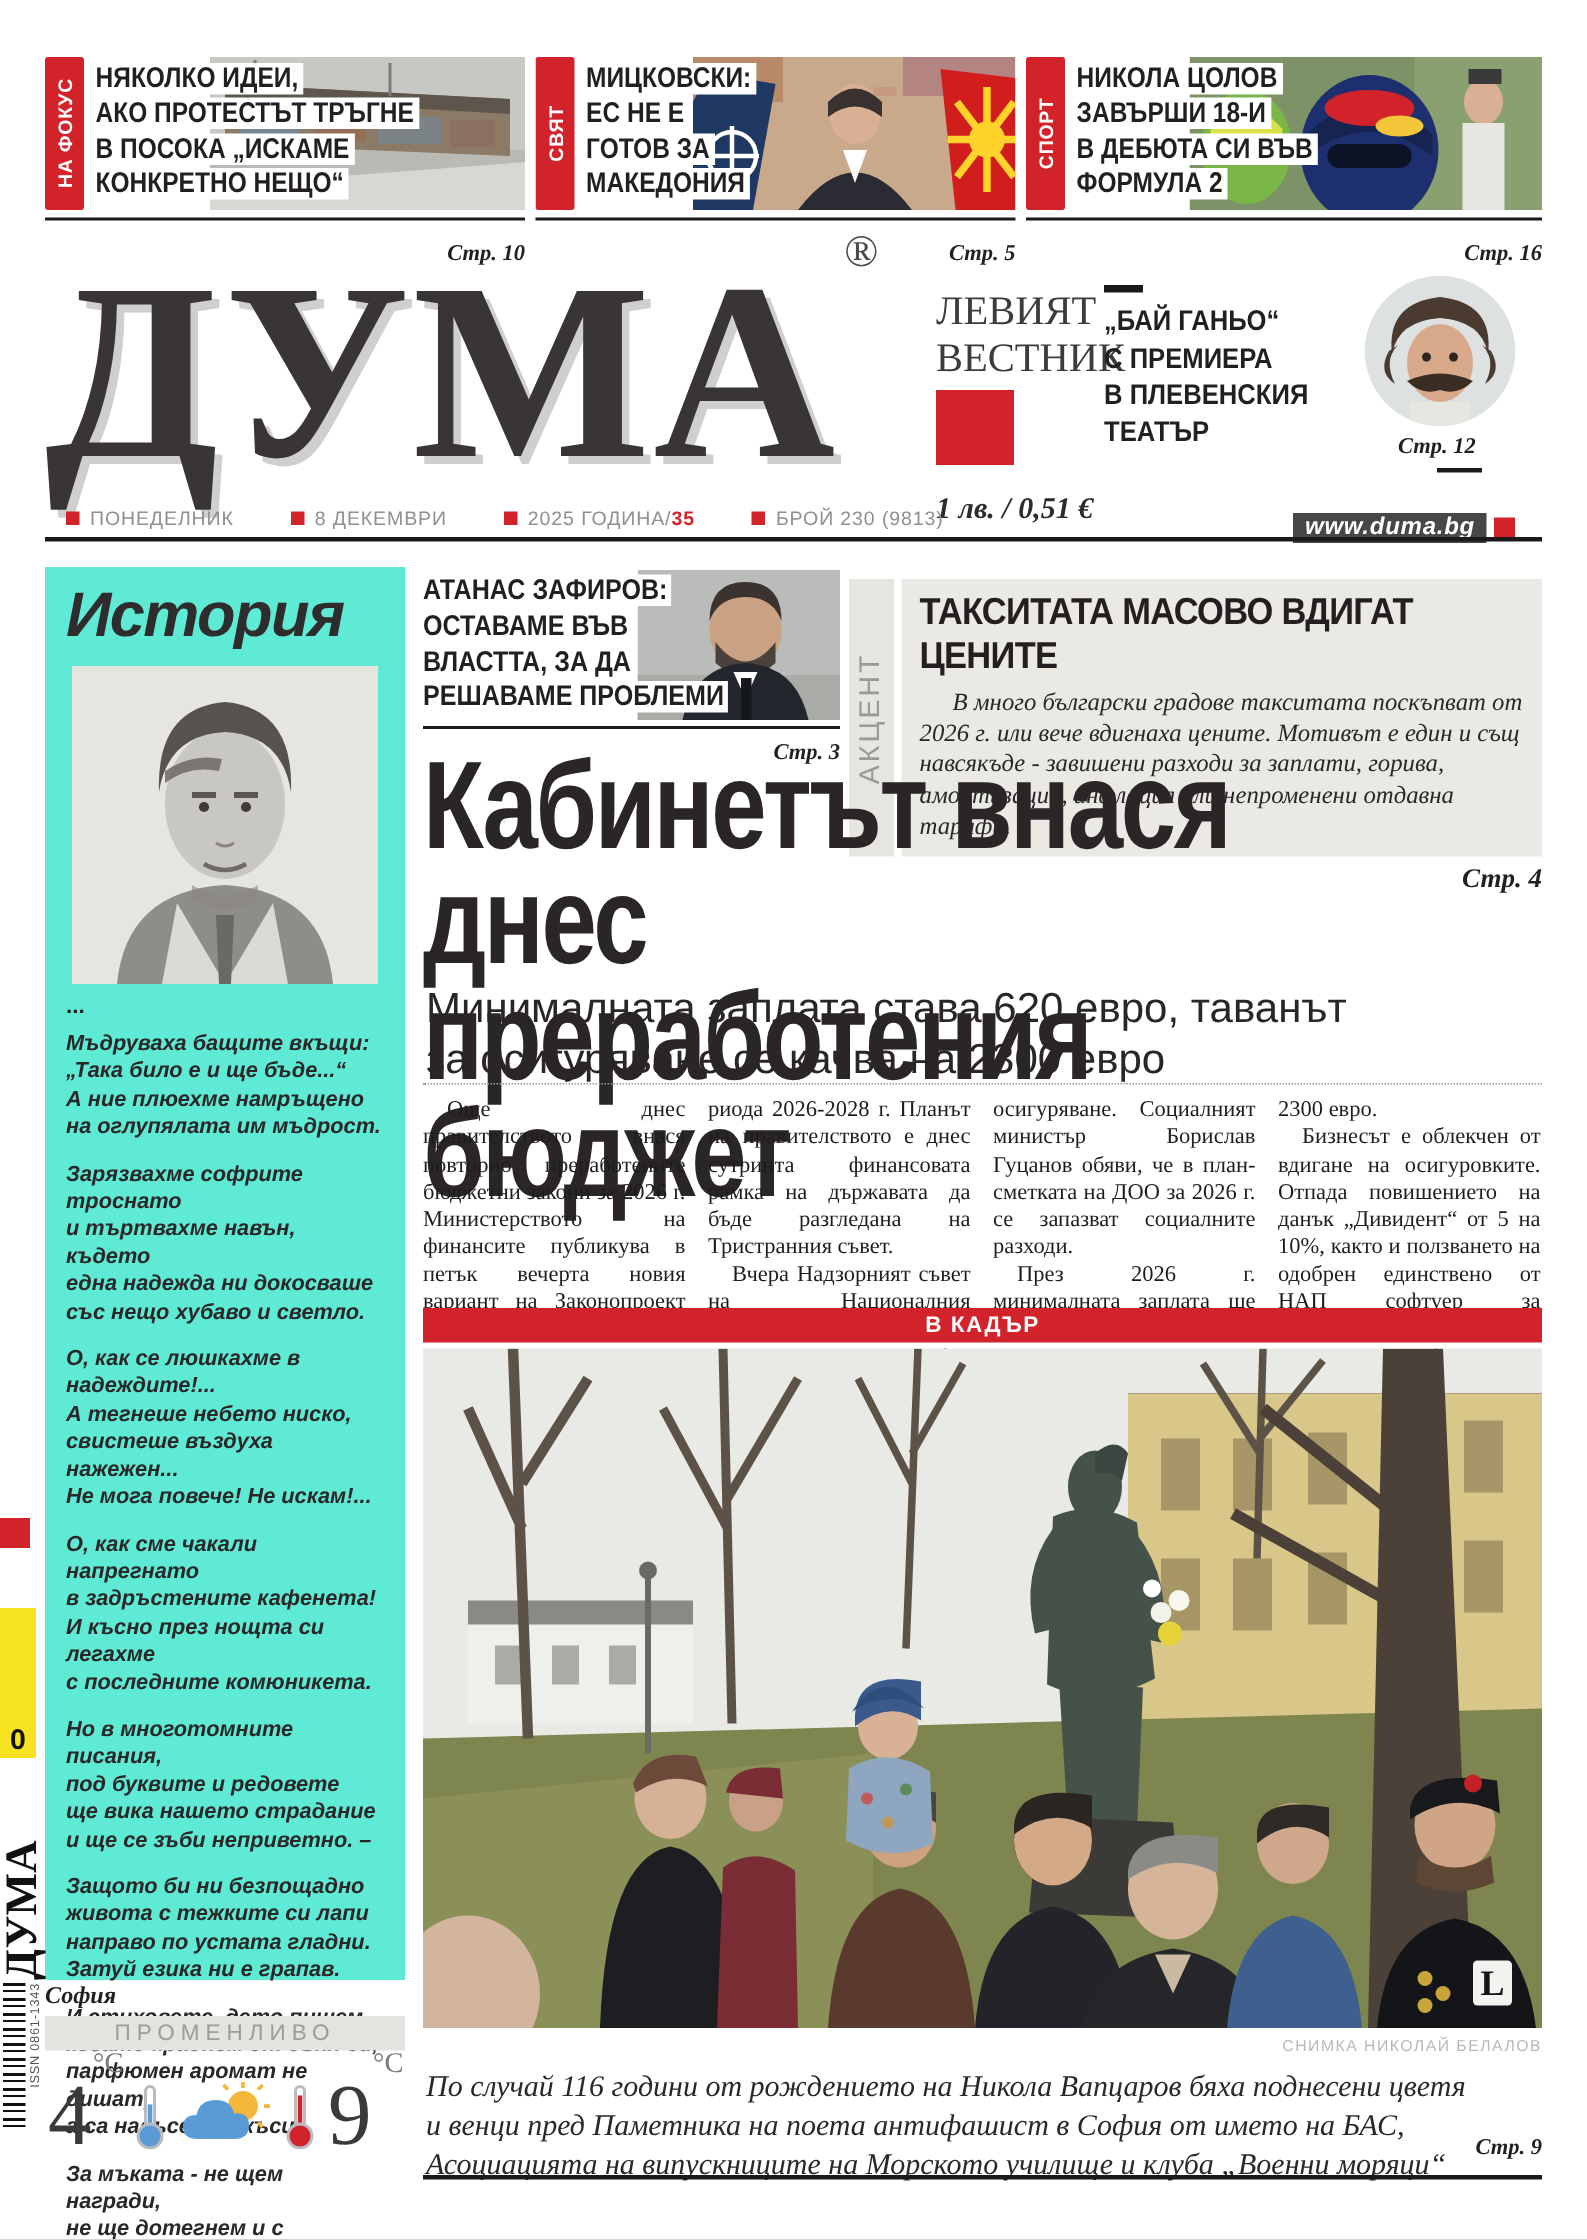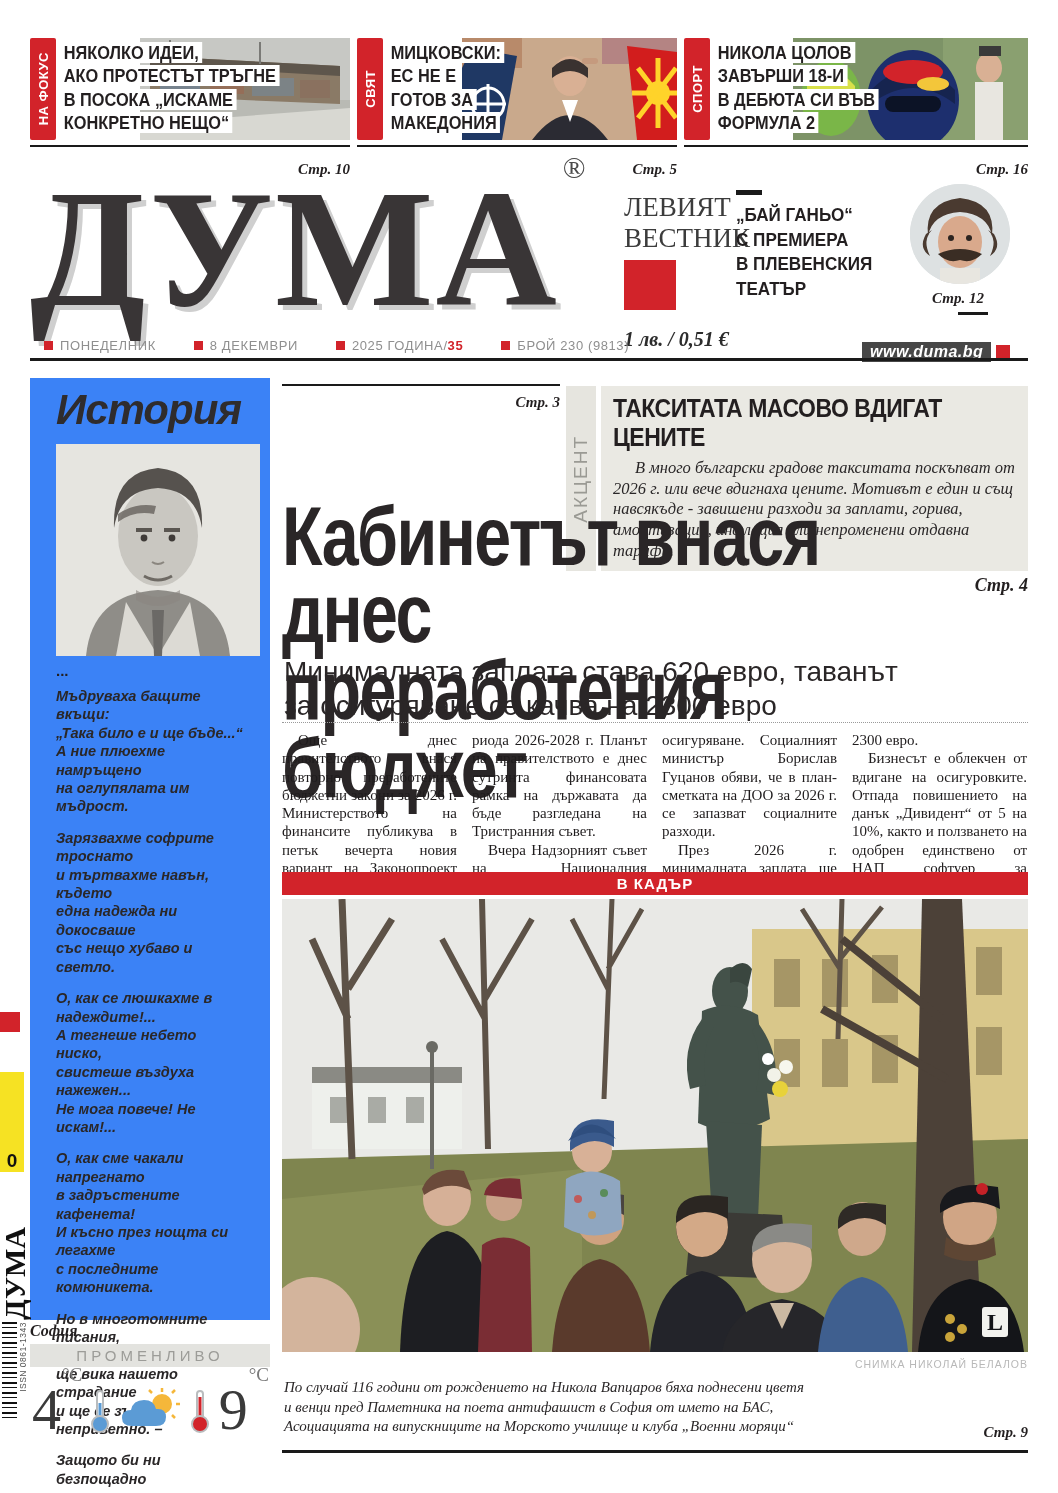--- a/index.html
+++ b/index.html
@@ -38,21 +38,21 @@
   .site-badge .sq { width:14px; height:14px; background:#d2232a; }
 
   
   .dateline { position:absolute; left:44px; top:338px; display:flex; gap:38px; font-size:13px; letter-spacing:.6px; color:#8f8f8f; }
   .dl-item { display:flex; align-items:center; gap:7px; }
   .dl-sq { width:9px; height:9px; background:#d2232a; display:inline-block; }
   .dl-red { color:#d2232a; font-weight:bold; }
   .top-rule { position:absolute; left:30px; top:358px; width:998px; height:2.5px; background:#1a1a1a; }
 
   
-  .history { position:absolute; left:30px; top:378px; width:240px; height:942px; background:#3b82f6; padding:8px 26px; }
+  .history { position:absolute; left:30px; top:378px; width:240px; height:942px; background:#5eead4; padding:8px 14px; }
   .hist-title { font-style:italic; font-weight:bold; font-size:42px; letter-spacing:-1px; color:#2f2c2d; }
   .portrait { margin:10px auto 0; display:block; }
   .hist-dots { font-weight:bold; font-size:15px; margin:6px 0 8px; }
   .stanza { font-weight:bold; font-style:italic; font-size:14.5px; line-height:1.27; margin-bottom:13px; color:#2a2728; }
 
   
   .weather { position:absolute; left:30px; top:1322px; width:240px; }
   .w-city { font-family:"Liberation Serif", serif; font-weight:bold; font-style:italic; font-size:16px; }
   .w-bar { margin-top:4px; background:#e3e3df; color:#9c9c98; text-align:center; font-size:15px; letter-spacing:4px; padding:3px 0; }
   .w-row { display:flex; align-items:center; justify-content:space-between; margin-top:14px; padding:0 2px; }
@@ -92,21 +92,21 @@
   .body-cols { position:absolute; left:282px; top:722px; width:746px; display:flex; gap:15px; border-top:1px dotted #9a9a9a; padding-top:8px; }
   .bcol { width:175px; font-family:"Liberation Serif", serif; font-size:15px; line-height:1.22; text-align:justify; color:#1f1c1d; }
   .bcol p { text-indent:16px; }
   .bcol p.noind { text-indent:0; }
   .b-page { font-style:italic; font-weight:bold; text-align:right; font-size:15px; margin-top:2px; }
 
   
   .photo-bar { position:absolute; left:282px; top:872px; width:746px; height:23px; background:#d2232a; color:#fff; font-weight:bold; font-size:15px; letter-spacing:1px; display:flex; align-items:center; justify-content:center; }
   .big-photo { position:absolute; left:282px; top:899px; width:746px; height:453px; overflow:hidden; background:#e8e8e6; }
   .credit { position:absolute; right:30px; top:1358px; font-size:10.5px; letter-spacing:1px; color:#b8b8b8; }
-  .caption { position:absolute; left:284px; top:1378px; width:746px; font-family:"Liberation Serif", serif; font-style:italic; font-size:15px; line-height:1.3; color:#2a2728; }
+  .caption { position:absolute; left:284px; top:1378px; width:746px; font-family:"Liberation Serif", serif; font-style:italic; font-size:20px; line-height:1.3; color:#2a2728; }
   .cap-page { position:absolute; right:30px; top:1424px; font-family:"Liberation Serif", serif; font-style:italic; font-weight:bold; font-size:15px; }
   .bottom-rule { position:absolute; left:282px; top:1450px; width:746px; height:2.5px; background:#1a1a1a; }
 </style>
 </head>
 <body>
 
 <div class="page">
 
   <div class="teasers">
 
@@ -342,20 +342,36 @@
 
   <div class="spine-red"></div>
   <div class="spine-yellow">
       <span>0</span>
     </div>
   <div class="spine-duma">ДУМА</div>
   <div class="barcode"></div>
   <div class="issn">ISSN 0861-1343</div>
 
   <div class="zafirov">
+    <div class="z-main">
+      <svg class="z-photo" width="135" height="100" viewBox="0 0 135 100">
+        <rect width="135" height="100" fill="#b9bcb8"></rect>
+        <rect x="0" y="70" width="135" height="30" fill="#a8aba6"></rect>
+        <ellipse cx="72" cy="40" rx="24" ry="28" fill="#caa183"></ellipse>
+        <path d="M48 34 Q48 8 72 8 Q96 8 96 34 Q90 18 72 18 Q54 18 48 34 Z" fill="#3a3330"></path>
+        <path d="M52 48 Q72 74 92 48 L92 62 Q72 80 52 62 Z" fill="#4a413c"></path>
+        <path d="M30 100 Q38 64 72 62 Q106 64 114 100 Z" fill="#23262d"></path>
+        <polygon points="64,68 80,68 72,86" fill="#fff"></polygon>
+        <rect x="69" y="72" width="7" height="28" fill="#16181d"></rect>
+      </svg>
+      <div class="z-title"><span class="pre">АТАНАС ЗАФИРОВ:
+ОСТАВАМЕ ВЪВ
+ВЛАСТТА, ЗА ДА
+РЕШАВАМЕ ПРОБЛЕМИ</span></div>
+    </div>
     <div class="z-rule"></div>
     <div class="z-page">Стр. 3</div>
   </div>
 
   <div class="akcent">
     <div class="ak-flex">
       <div class="ak-label">
           <span>АКЦЕНТ</span>
         </div>
       <div class="ak-box">

